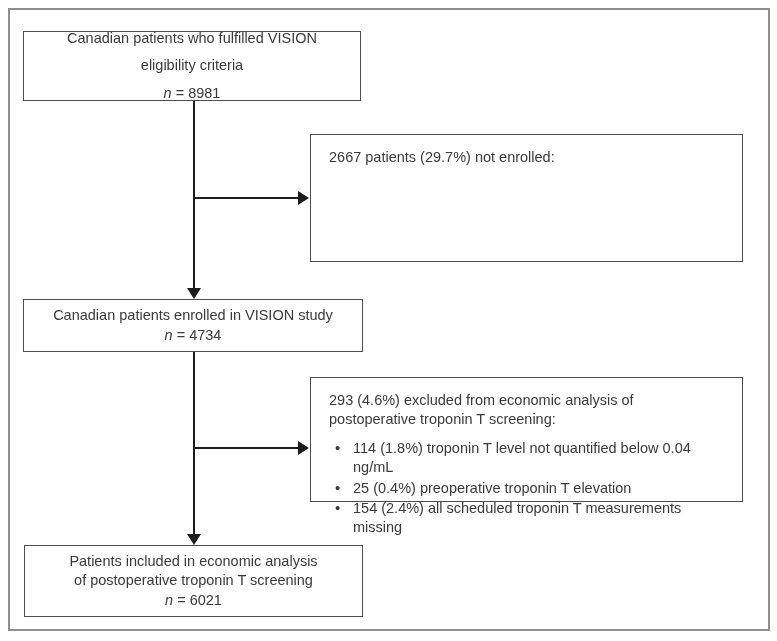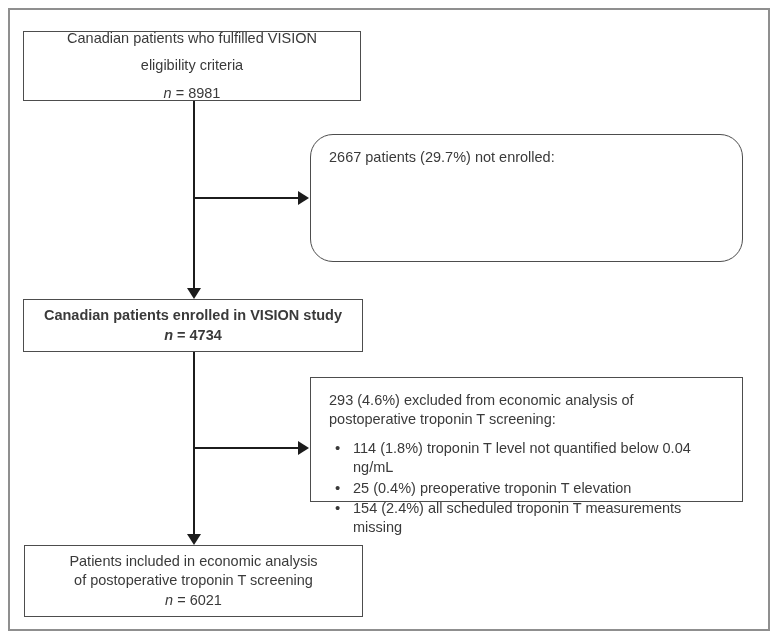--- a/index.html
+++ b/index.html
@@ -81,23 +81,23 @@
   }
   .arrowhead-right {
     position: absolute;
     width: 0; height: 0;
     border-top: 7px solid transparent;
     border-bottom: 7px solid transparent;
     border-left: 11px solid #1c1c1c;
   }
   
   #box-top    { left: 23px;  top: 31px;  width: 338px; height: 70px; gap: 8px;  }
-  #box-mid    { left: 23px;  top: 299px; width: 340px; height: 53px; font-weight: bold;  }
+  #box-mid    { left: 23px;  top: 299px; width: 340px; height: 53px;  }
   #box-bottom { left: 24px;  top: 545px; width: 339px; height: 72px;  }
-  #box-side1  { left: 310px; top: 134px; width: 433px; height: 128px; border-radius: 23px; }
+  #box-side1  { left: 310px; top: 134px; width: 433px; height: 128px; }
   #box-side2  { left: 310px; top: 377px; width: 433px; height: 125px; }
 
   #vline1 { left: 193px; top: 101px; height: 188px; }
   #ah-down1 { left: 187px; top: 288px; }
   #hline1 { left: 194px; top: 197px; width: 105px; }
   #ah-right1 { left: 298px; top: 191px; }
 
   #vline2 { left: 193px; top: 352px; height: 182px; }
   #ah-down2 { left: 187px; top: 534px; }
   #hline2 { left: 194px; top: 447px; width: 105px; }

